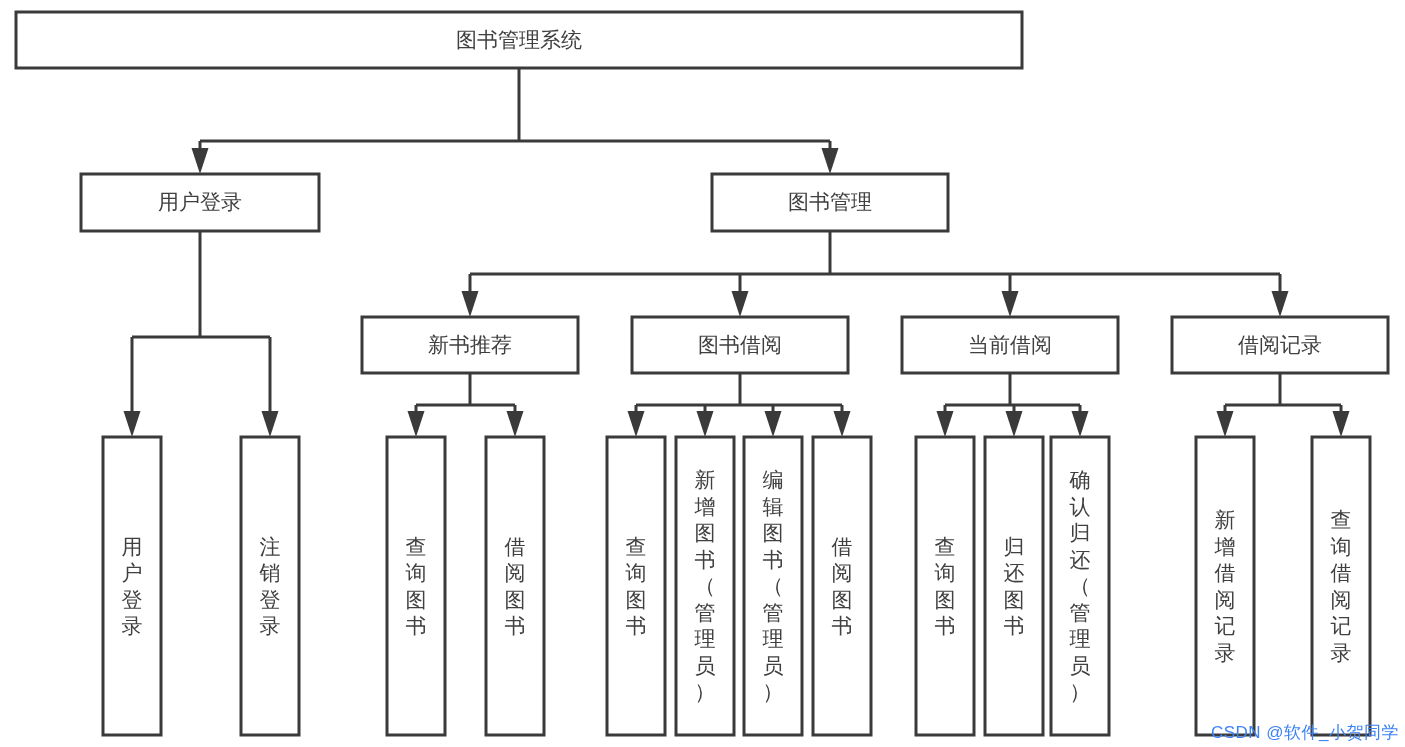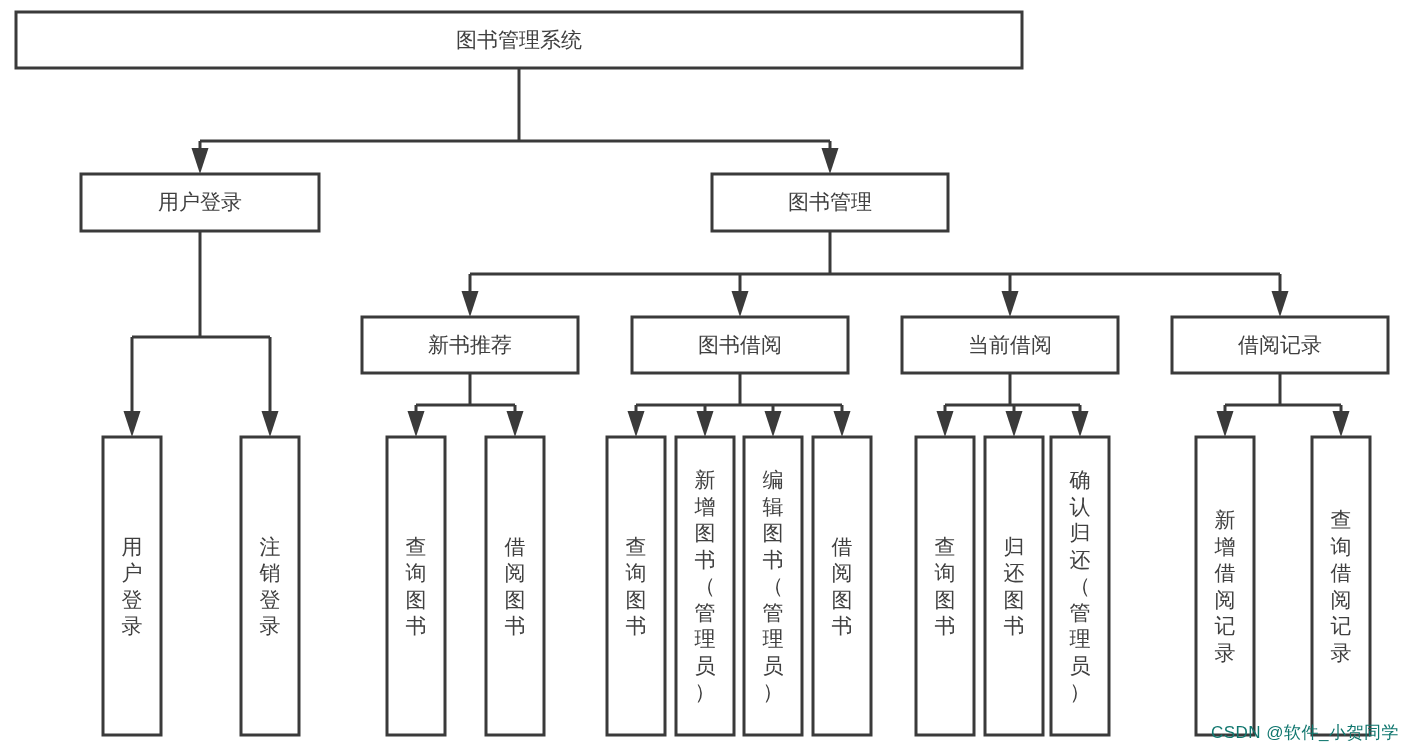--- a/index.html
+++ b/index.html
@@ -53,21 +53,21 @@
     font-size: 21px;
     fill: #404040;
     text-anchor: middle;
   }
   .watermark {
     position: absolute;
     right: 6px;
     bottom: 3px;
     font-family: "Liberation Sans", "DejaVu Sans", sans-serif;
     font-size: 17px;
-    color: #0f766e;
+    color: #3b82f6;
     white-space: nowrap;
     letter-spacing: 0.5px;
   }
 </style>
 </head>
 <body>
 
 <div id="diagram-root">
   <svg class="diagram-canvas" viewBox="0 0 1405 747">
     <g id="connector-layer">

